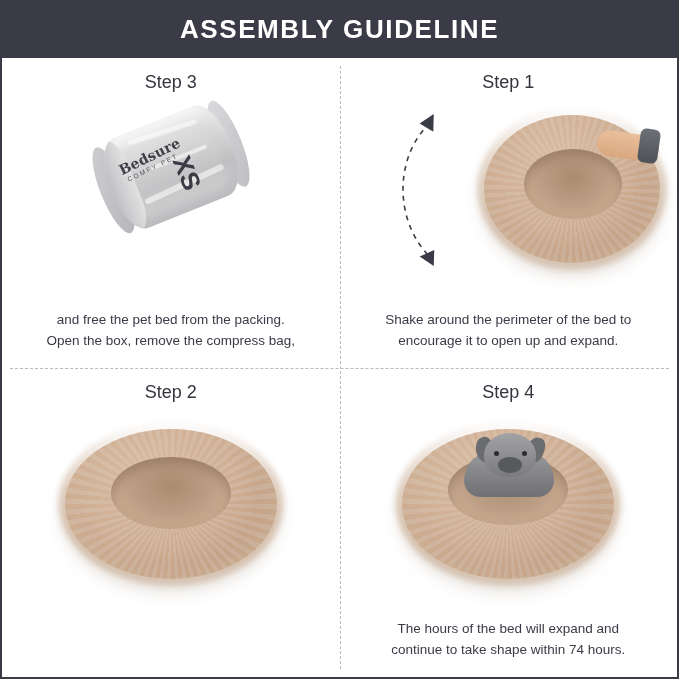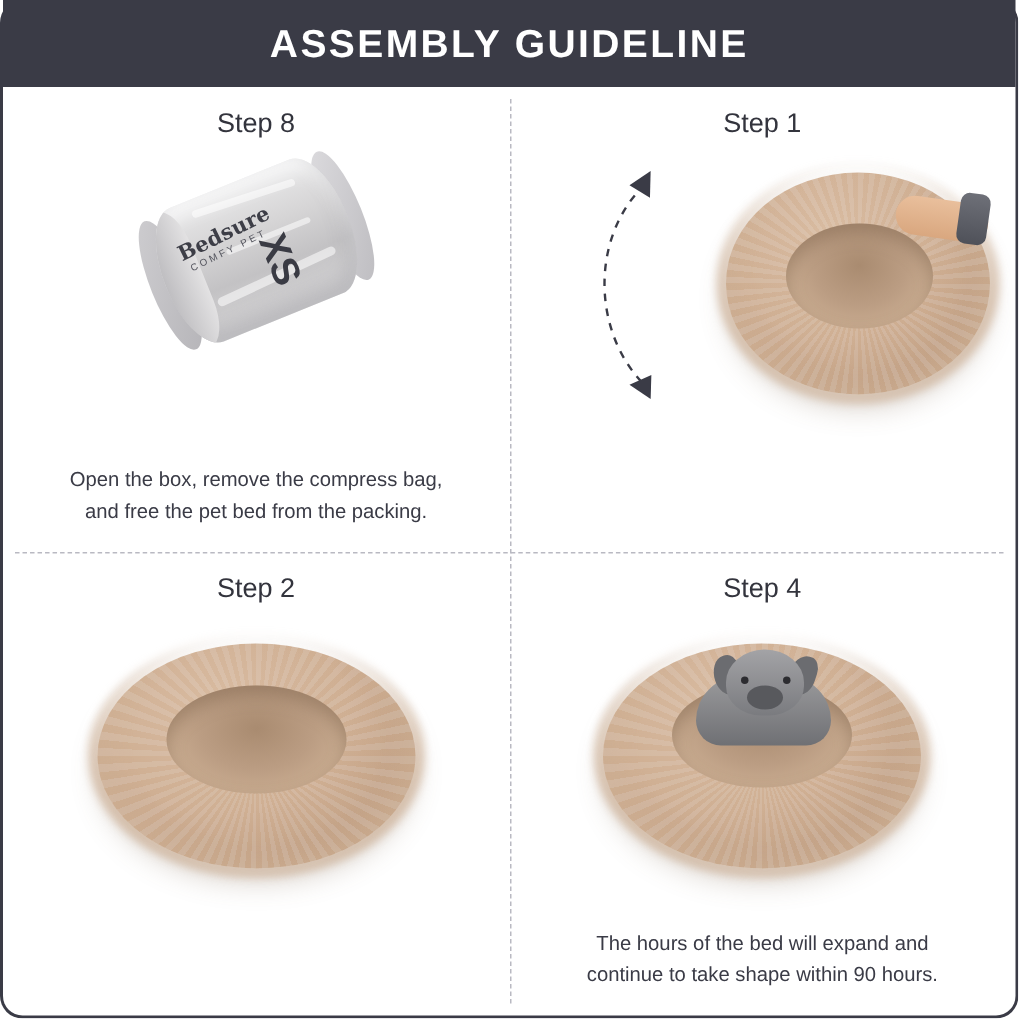--- a/index.html
+++ b/index.html
@@ -16,21 +16,20 @@
   }
   .page {
     position: relative;
     width: 679px;
     height: 679px;
     box-sizing: border-box;
     border-left: 2px solid #3a3b46;
     border-right: 2px solid #3a3b46;
     border-bottom: 2px solid #3a3b46;
     background: #fff;
-    border-radius: 15px;
   }
   
   .header {
     height: 58px;
     background: #3a3b46;
     display: flex;
     align-items: center;
     justify-content: center;
   }
   .header-title {
@@ -292,58 +291,62 @@
 
   <div class="header">
     <div class="header-title">ASSEMBLY GUIDELINE</div>
   </div>
 
   <div class="grid">
     <div class="vline"></div>
     <div class="hline"></div>
 
     <div class="cell">
-      <div class="step-title">Step 8</div>
+      <div class="step-title">Step 3</div>
       <div class="art">
         <div class="bag-wrap">
           <div class="bag-cap-l"></div>
           <div class="bag-cap-r"></div>
           <div class="bag-body">
             <div class="streak s1"></div>
             <div class="streak s2"></div>
             <div class="streak s3"></div>
           </div>
           <div class="brand">Bedsure</div>
           <div class="brand-sub">COMFY PET</div>
           <div class="size-label">XS</div>
         </div>
       </div>
       <div class="caption">
+        <span>and free the pet bed from the packing.</span>
         <span>Open the box, remove the compress bag,</span>
-        <span>and free the pet bed from the packing.</span>
       </div>
     </div>
 
     <div class="cell">
       <div class="step-title">Step 1</div>
       <div class="art">
         <svg class="arrow-arc" width="90" height="170" viewBox="0 0 90 170">
           <path d="M50 18 C 14 52, 14 116, 50 152" fill="none" stroke="#3a3b46" stroke-width="1.6" stroke-dasharray="5 5"></path>
           <polygon points="50,8 58,24 42,23" fill="#3a3b46" transform="rotate(28 50 16)"></polygon>
           <polygon points="50,162 42,147 58,148" fill="#3a3b46" transform="rotate(-28 50 154)"></polygon>
         </svg>
         <div class="bed bed2">
           <div class="fur-rays"></div>
           <div class="bed-hole"></div>
         </div>
         <div class="hand">
           <div class="forearm"></div>
           <div class="cuff"></div>
         </div>
       </div>
+      <div class="caption">
+        <span>Shake around the perimeter of the bed to</span>
+        <span>encourage it to open up and expand.</span>
+      </div>
     </div>
 
     <div class="cell">
       <div class="step-title">Step 2</div>
       <div class="art">
         <div class="bed bed3">
           <div class="fur-rays"></div>
           <div class="bed-hole"></div>
         </div>
       </div>
@@ -361,18 +364,18 @@
           <div class="dog-ear-l"></div>
           <div class="dog-ear-r"></div>
           <div class="dog-head"></div>
           <div class="dog-eye-l"></div>
           <div class="dog-eye-r"></div>
           <div class="dog-snout"></div>
         </div>
       </div>
       <div class="caption">
         <span>The hours of the bed will expand and</span>
-        <span>continue to take shape within 90 hours.</span>
+        <span>continue to take shape within 74 hours.</span>
       </div>
     </div>
 
   </div>
 </div>
 
 </body></html>

